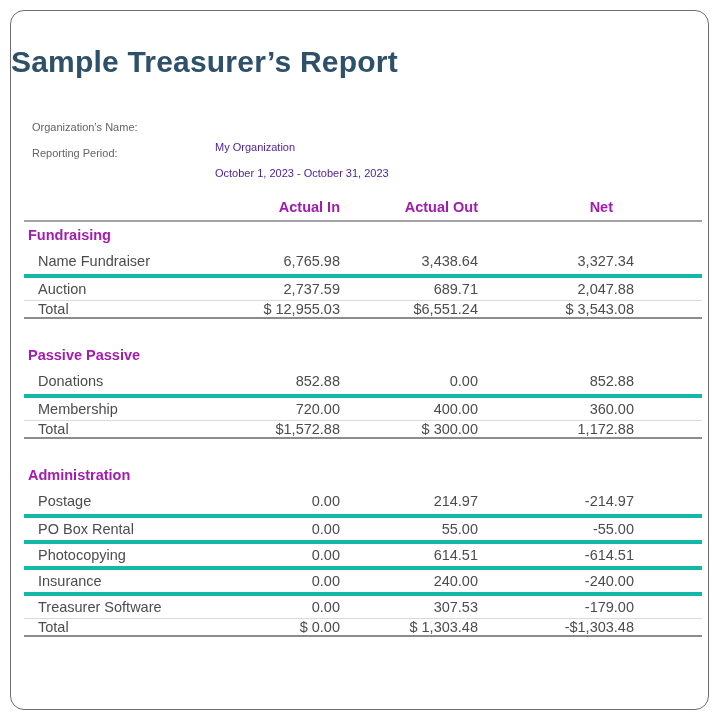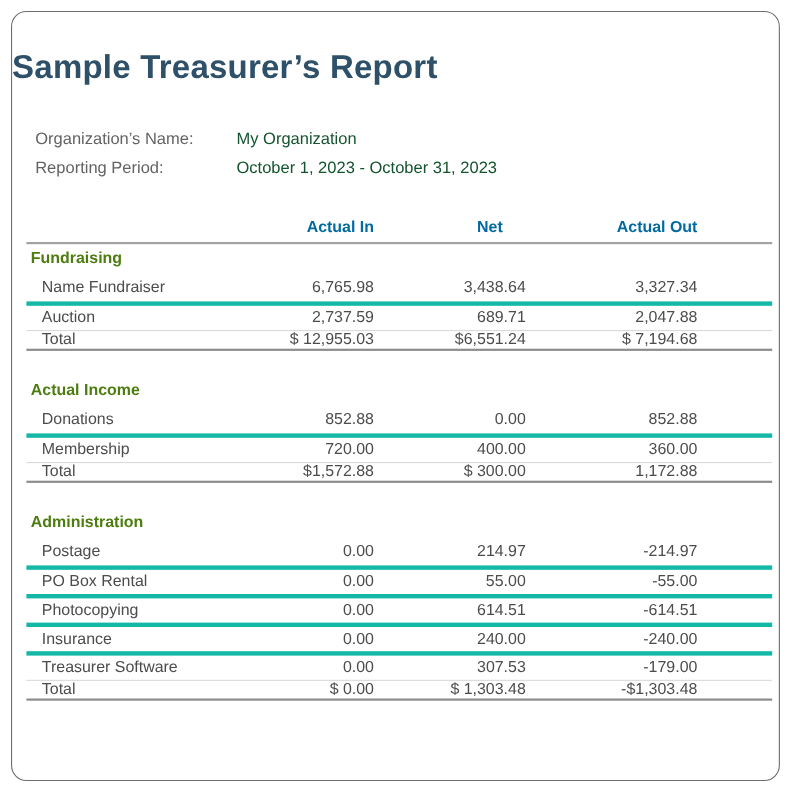--- a/index.html
+++ b/index.html
@@ -20,45 +20,45 @@
   .title {
     margin-top: 33px;
     text-align: left;
     font-size: 30px;
     line-height: 36px;
     font-weight: 600;
     color: #2e5069;
     letter-spacing: 0.2px;
   }
 
-  .meta { margin-top: 34px; padding-left: 21px; font-size: 15px; color: #636363; }
+  .meta { margin-top: 34px; padding-left: 21px; font-size: 11px; color: #636363; }
   .meta-row { display: flex; height: 26px; line-height: 26px; }
   .meta-label { width: 183px; flex: 0 0 183px; }
-  .meta-value { color: #14532d; }
+  .meta-value { color: #4c1d95; margin-top: 20px; }
 
   .table { margin: 28px 0 0 13px; width: 678px; font-size: 14.5px; color: #4c4c4c; }
 
   .row {
     display: grid;
     grid-template-columns: 206px 110px 138px 156px 68px;
     height: 26px;
     line-height: 25px;
     align-items: center;
   }
   .cell { overflow: hidden; white-space: nowrap; }
   .cell.num { text-align: right; }
 
   .thead { border-bottom: 2px solid #a3a3a3; height: 28px; }
-  .thead .head { font-weight: bold; color: #0369a1; }
+  .thead .head { font-weight: bold; color: #a21caf; }
   .thead .net-head { padding-right: 21px; }
 
   .section-name {
     grid-column: 1 / -1;
     font-weight: bold;
-    color: #4d7c0f;
+    color: #a21caf;
     padding-left: 4px;
   }
 
   .data-row .row-label, .total-row .row-label { padding-left: 14px; }
   .data-row + .data-row { border-top: 4px solid #14b8a6; }
   .total-row { border-top: 1px solid #dadada; border-bottom: 2px solid #8c8c8c; height: 19px; }
 
   .section + .section { margin-top: 23px; }
 </style>
 </head>
@@ -77,22 +77,22 @@
       <div class="meta-row">
         <span class="meta-label">Reporting Period:</span>
         <span class="meta-value">October 1, 2023 - October 31, 2023</span>
       </div>
     </div>
 
     <div class="table">
       <div class="row thead">
         <div class="cell label"></div>
         <div class="cell num head">Actual In</div>
+        <div class="cell num head">Actual Out</div>
         <div class="cell num head net-head">Net</div>
-        <div class="cell num head">Actual Out</div>
         <div class="cell spacer"></div>
       </div>
       <div id="sections">
   <div class="section">
     <div class="row section-row">
       <div class="cell section-name">Fundraising</div>
     </div>
     <div class="section-rows">
   <div class="row data-row">
     <div class="cell label row-label">Name Fundraiser</div>
@@ -108,29 +108,29 @@
     <div class="cell num">689.71</div>
     <div class="cell num">2,047.88</div>
     <div class="cell spacer"></div>
   </div>
 
 
   <div class="row total-row">
     <div class="cell label row-label">Total</div>
     <div class="cell num">$ 12,955.03</div>
     <div class="cell num">$6,551.24</div>
-    <div class="cell num">$ 7,194.68</div>
+    <div class="cell num">$ 3,543.08</div>
     <div class="cell spacer"></div>
   </div>
 </div>
   </div>
 
   <div class="section">
     <div class="row section-row">
-      <div class="cell section-name">Actual Income</div>
+      <div class="cell section-name">Passive Passive</div>
     </div>
     <div class="section-rows">
   <div class="row data-row">
     <div class="cell label row-label">Donations</div>
     <div class="cell num">852.88</div>
     <div class="cell num">0.00</div>
     <div class="cell num">852.88</div>
     <div class="cell spacer"></div>
   </div>
 

